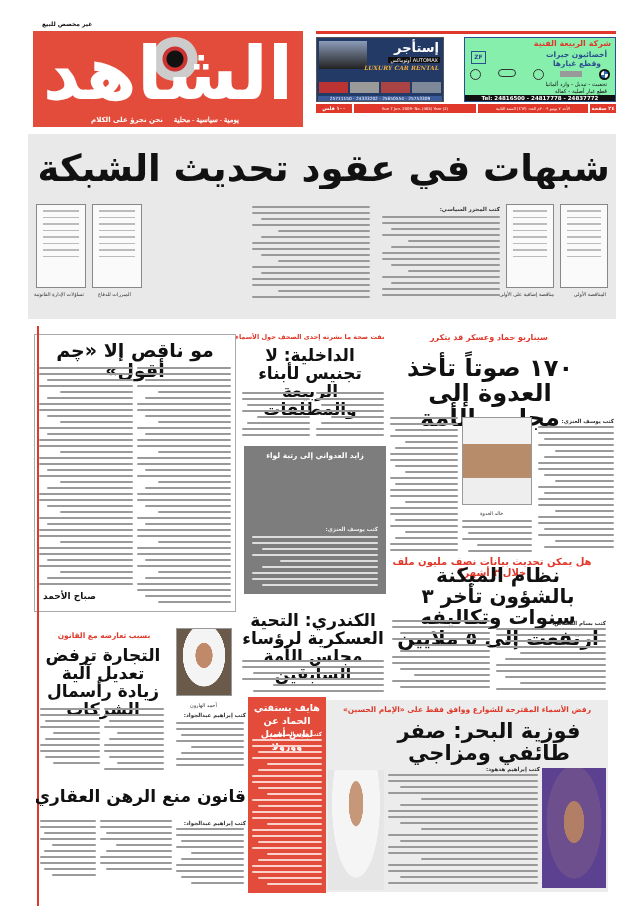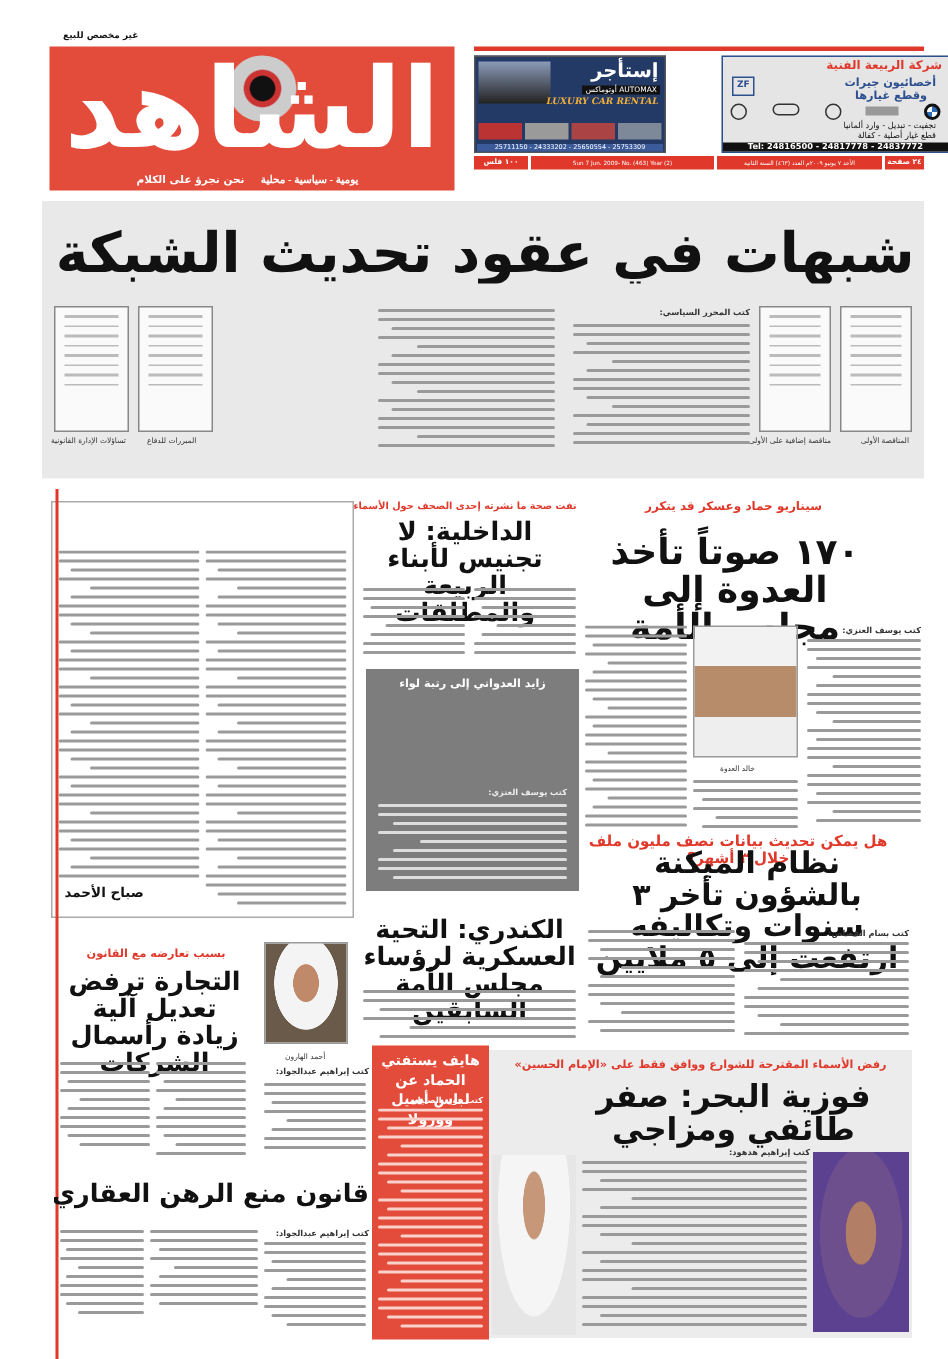--- a/index.html
+++ b/index.html
@@ -37,21 +37,21 @@
   <div class="abs" style="right:3px;top:19px;font-size:5px;color:#fff;background:#111;padding:0 2px;direction:ltr;">أوتوماكس AUTOMAX</div>
   <div class="abs" style="right:4px;top:26px;font-size:6px;font-style:italic;font-weight:bold;color:#f3b03a;font-family:'DejaVu Serif',serif;direction:ltr;">LUXURY CAR RENTAL</div>
   <div class="abs" style="left:2px;top:44px;width:122px;height:11px;display:flex;gap:2px;">
     <span style="flex:1;background:#7d8899;"></span>
       <span style="flex:1;background:#a44;"></span>
       <span style="flex:1;background:#9a9a9a;"></span>
       <span style="flex:1;background:#b33;"></span>
   </div>
   <div class="abs" style="left:1px;right:1px;bottom:0;font-size:4.3px;color:#fff;background:#3b5a99;direction:ltr;text-align:center;">25711150 - 24333202 - 25650554 - 25753309</div>
 </div>
-<div class="abs" style="left:481px;top:37px;width:152px;height:65px;background:#e5e5e5;border:1.5px solid #2c4f8f;">
+<div class="abs" style="left:464px;top:37px;width:152px;height:65px;background:#86efac;border:1.5px solid #2c4f8f;">
   <div class="abs" style="right:4px;top:1px;font-size:8px;font-weight:bold;color:#e0392b;">شركة الربيعة الفنية</div>
   <div class="abs" style="right:8px;top:12px;font-size:7.5px;font-weight:bold;color:#2c4f8f;">أخصائيون جيرات</div>
   <div class="abs" style="right:14px;top:21px;font-size:7.5px;font-weight:bold;color:#2c4f8f;">وقطع غيارها</div>
   <div class="abs" style="left:6px;top:13px;width:15px;height:13px;border:1.5px solid #2c4f8f;font-size:6px;color:#2c4f8f;text-align:center;line-height:10px;font-weight:bold;">ZF</div>
   <div class="abs" style="left:5px;top:31px;width:140px;height:11px;display:flex;justify-content:space-between;direction:ltr;">
     <span style="width:11px;height:11px;border:1px solid #333;border-radius:50%;"></span>
     <span style="width:18px;height:8px;border:1px solid #333;border-radius:4px;"></span>
     <span style="width:11px;height:11px;border:1px solid #333;border-radius:50%;"></span>
     <span style="width:22px;height:6px;background:#999;margin-top:2px;"></span>
     <span style="width:11px;height:11px;border:2px solid #111;border-radius:50%;background:conic-gradient(#2c6fb8 0 25%,#fff 0 50%,#2c6fb8 0 75%,#fff 0);"></span>
@@ -348,20 +348,21 @@
       <i style="background:#fbd1cb"></i>
       <i style="background:#fbd1cb"></i>
       <i style="background:#fbd1cb"></i>
       <i style="background:#fbd1cb"></i>
       <i style="background:#fbd1cb"></i>
       <i style="background:#fbd1cb"></i>
     </div>
 </div>
 
 <div class="abs" style="left:34px;top:334px;width:202px;height:278px;border:1px solid #aaa;background:#fff;">
+  <div class="abs hl" style="left:4px;right:4px;top:6px;font-size:19px;">مو ناقص إلا «چم أقول»</div>
   <div class="lines" style="right:4px;top:32px;width:94px;height:240px;">
       <i></i>
       <i></i>
       <i></i>
       <i></i>
       <i></i>
       <i></i>
       <i></i>
       <i></i>
       <i></i>

